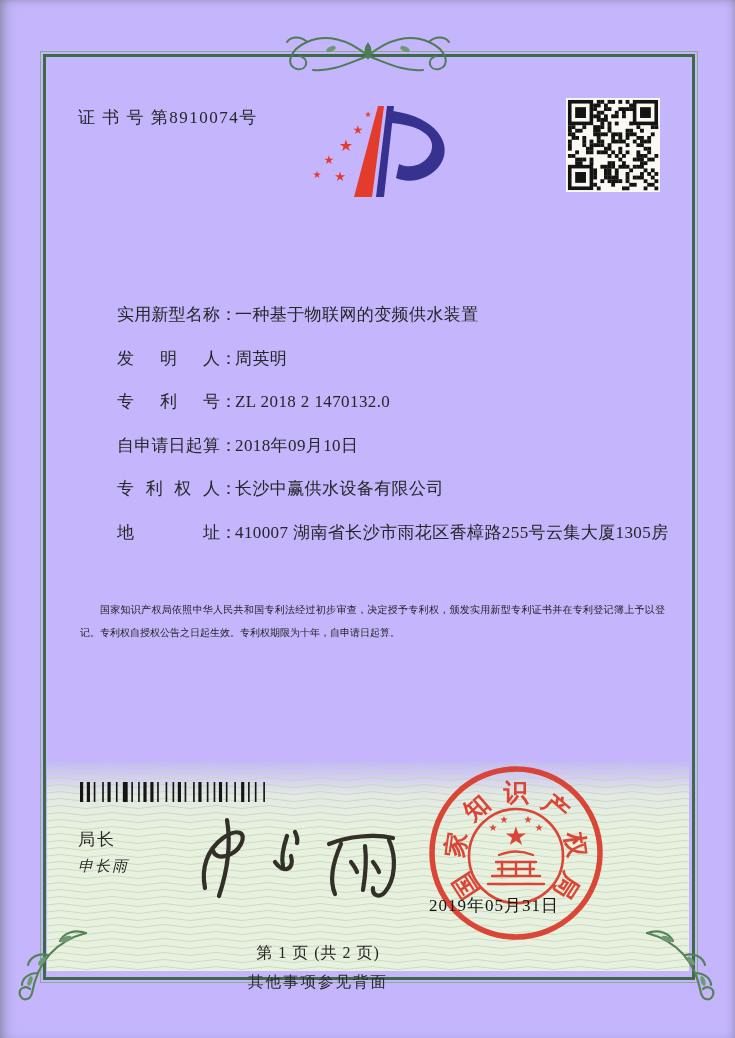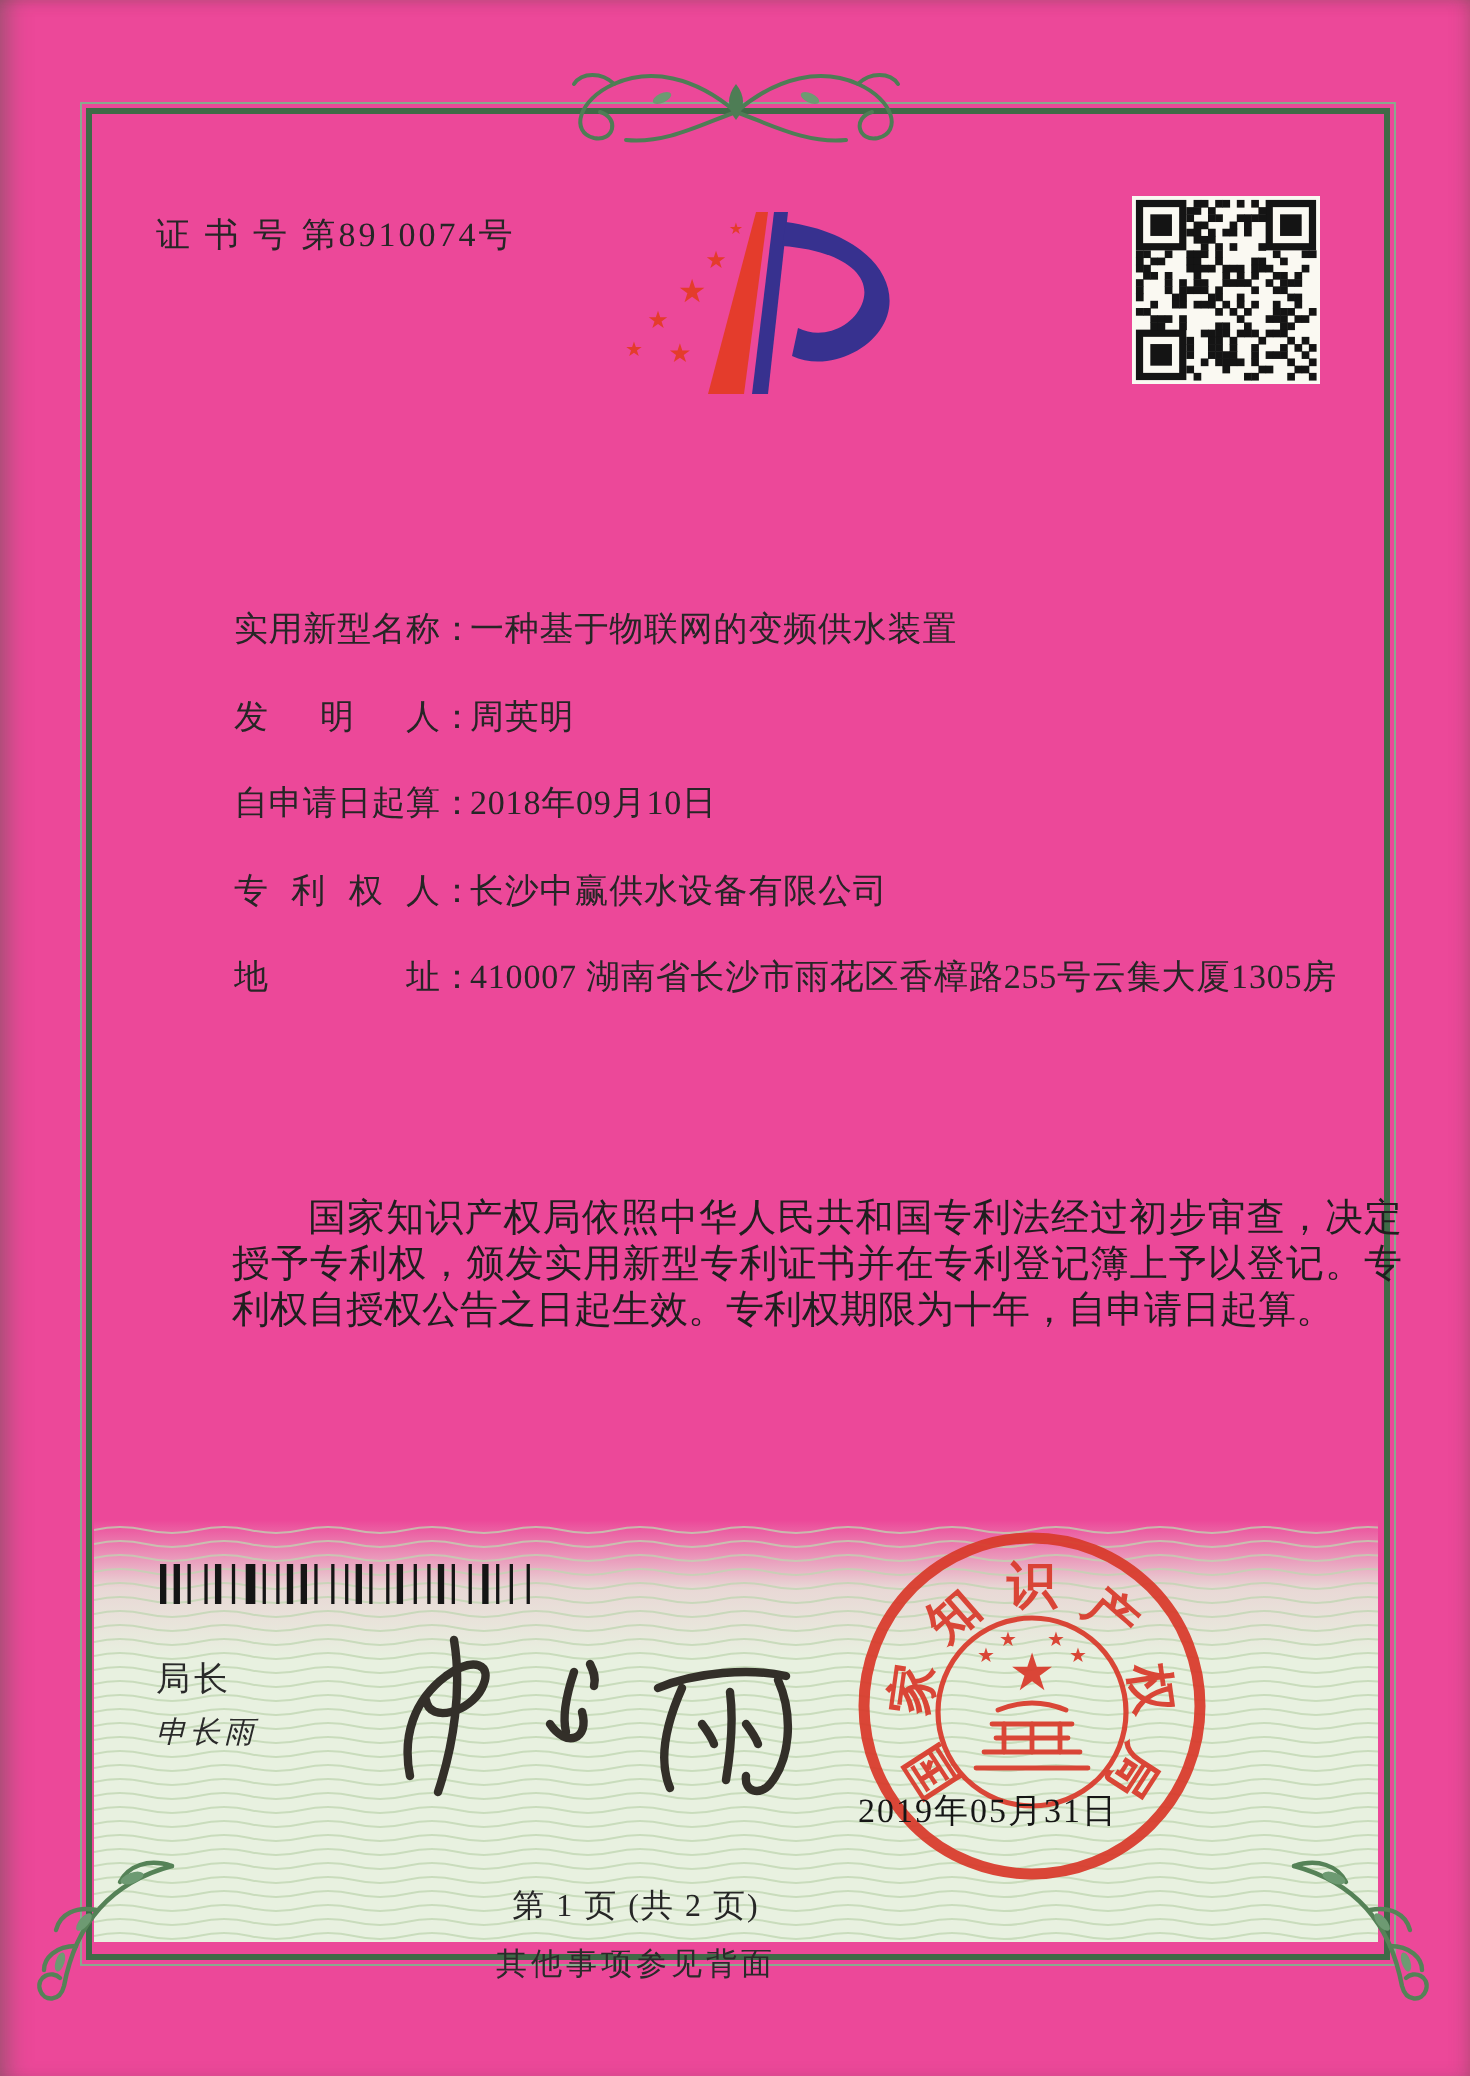--- a/index.html
+++ b/index.html
@@ -1,18 +1,18 @@
 <!DOCTYPE html>
 <html><head>
 <meta charset="utf-8">
 <style>
   html,body { margin:0; padding:0; background:#dedacb; }
   .page {
     position:relative; width:735px; height:1038px; margin:0 auto;
-    background:#ec4899; overflow:hidden;
+    background:#c4b5fd; overflow:hidden;
     font-family:"Liberation Serif","DejaVu Serif",serif; color:#222;
     box-shadow: inset 10px 0 12px -7px rgba(70,90,70,.5),
                 inset -7px 0 9px -6px rgba(80,80,60,.35),
                 inset 0 6px 8px -6px rgba(80,80,60,.25);
   }
   .frame {
     position:absolute; left:43px; top:54px; width:646px; height:920px;
     border:3px solid #3f6a47; outline:1px solid #8aa98e; outline-offset:2px;
   }
   .band { position:absolute; left:47px; top:760px; width:642px; height:211px;
@@ -27,21 +27,21 @@
 
   .fields { position:absolute; left:80px; top:303px; width:592px; }
   .frow { height:43.5px; font-size:17px; white-space:nowrap; color:#262626; position:relative; }
   .flabel { display:inline-block; width:103px; text-align:justify; text-align-last:justify;margin-left:37px; }
   .fcolon { display:inline-block; width:15px; }
   .fvalue { letter-spacing:.4px; }
   .gpair { position:absolute; left:305px; top:0; }
   .glabel { display:inline-block; width:96px; text-align:justify; text-align-last:justify; }
 
   .bodytext { position:absolute; left:80px; top:598px; width:585px;
-    font-size:19px; line-height:23px; text-align:justify; color:#1f1f1f;margin-left:36px; }
+    font-size:10px; line-height:23px; text-align:justify; color:#1f1f1f; }
   .bodytext p { margin:0 0 4px 0; text-indent:2em; }
 
   .barcode { position:absolute; left:80px; top:782px; }
   .dirtitle { position:absolute; left:78px; top:828px; font-family:"Liberation Sans","DejaVu Sans",sans-serif;
     font-size:17px; letter-spacing:2px; color:#2a2a2a; }
   .dirname  { position:absolute; left:78px; top:857px; font-family:"Liberation Sans","DejaVu Sans",sans-serif;
     font-size:15px; letter-spacing:2px; color:#2a2a2a;font-style:italic; }
   .sig { position:absolute; left:183px; top:810px; }
   .seal { position:absolute; left:426px; top:763px; opacity:.93; }
   .sealdate { position:absolute; left:429px; top:894px; font-size:17px; letter-spacing:1px;
@@ -370,20 +370,23 @@
 
 
   <div class="fields">
     <div class="frow">
       <span class="flabel">实用新型名称</span><span class="fcolon">：</span><span class="fvalue">一种基于物联网的变频供水装置</span>
     </div>
     <div class="frow">
       <span class="flabel">发明人</span><span class="fcolon">：</span><span class="fvalue">周英明</span>
     </div>
     <div class="frow">
+      <span class="flabel">专利号</span><span class="fcolon">：</span><span class="fvalue">ZL 2018 2 1470132.0</span>
+    </div>
+    <div class="frow">
       <span class="flabel">自申请日起算</span><span class="fcolon">：</span><span class="fvalue">2018年09月10日</span>
     </div>
     <div class="frow">
       <span class="flabel">专利权人</span><span class="fcolon">：</span><span class="fvalue">长沙中赢供水设备有限公司</span>
     </div>
     <div class="frow">
       <span class="flabel">地址</span><span class="fcolon">：</span><span class="fvalue">410007 湖南省长沙市雨花区香樟路255号云集大厦1305房</span>
     </div>
   </div>
 

